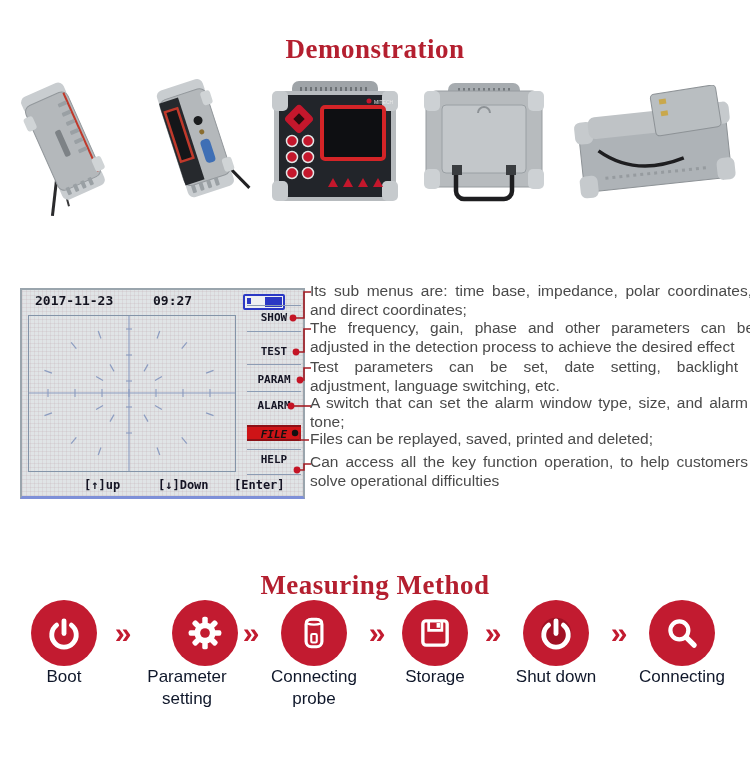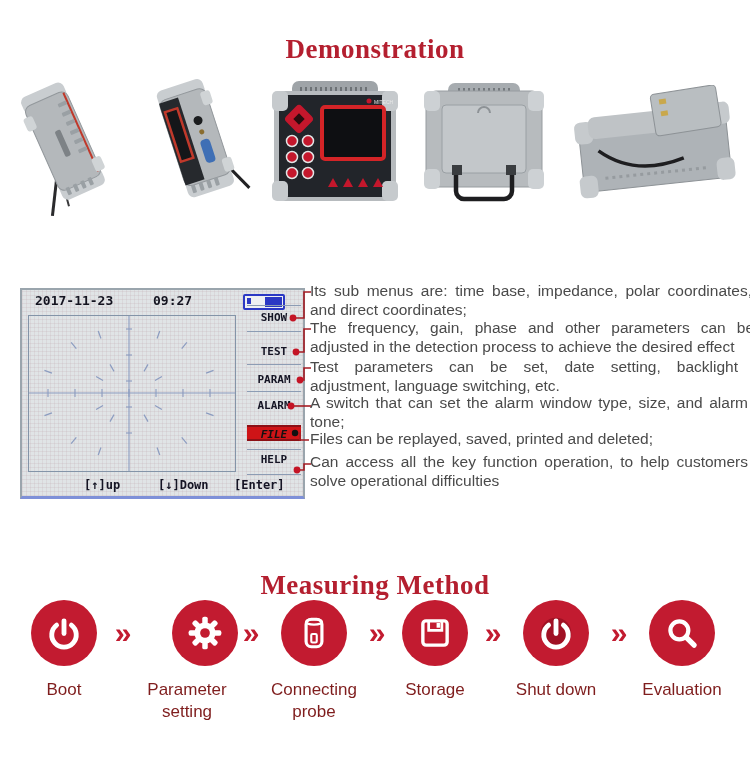--- a/index.html
+++ b/index.html
@@ -59,21 +59,21 @@
   #ann2{top:80px;width:428px;} #ann3{top:116px;width:438px;}
   #ann4{top:152px;width:440px;text-align:left;} #ann5{top:175px;width:438px;}
 
   
   #steps{position:absolute;top:600px;left:0;width:750px;display:flex;
          justify-content:center;align-items:flex-start;}
   .step{display:flex;flex-direction:column;align-items:center;}
   .w1{width:92px;} .w2{width:102px;align-items:flex-end;} .w3{width:100px;} .w4{width:90px;} .w5{width:100px;} .w6{width:100px;}
   .step-circle{width:66px;height:66px;border-radius:50%;background:#c21b30;
                display:flex;align-items:center;justify-content:center;}
-  .step-label{margin-top:13px;font-size:17px;color:#7f1d1d;text-align:center;line-height:1.32;}
+  .step-label{font-size:17px;color:#0f172a;text-align:center;line-height:1.32;}
   .chev{width:26px;font-size:30px;font-weight:bold;color:#c21b30;text-align:center;
         margin-top:14px;line-height:38px;}
 </style>
 </head>
 <body>
 
 <div id="page">
 
   <h2 class="sec-title" id="title-demo">Demonstration</h2>
 
@@ -370,17 +370,17 @@
 
     <div class="chev">»</div>
 
     <div class="step w6">
       <div class="step-circle">
         <svg width="38" height="38" viewBox="0 0 36 36">
           <circle cx="15.5" cy="15.5" r="8.5" fill="none" stroke="#fff" stroke-width="4"></circle>
           <path d="M21.8 21.8 L29.5 29.5" stroke="#fff" stroke-width="5" stroke-linecap="round"></path>
         </svg>
       </div>
-      <div class="step-label">Evaluation</div>
+      <div class="step-label">Connecting</div>
     </div>
   </div>
 
 </div>
 
 </body></html>

